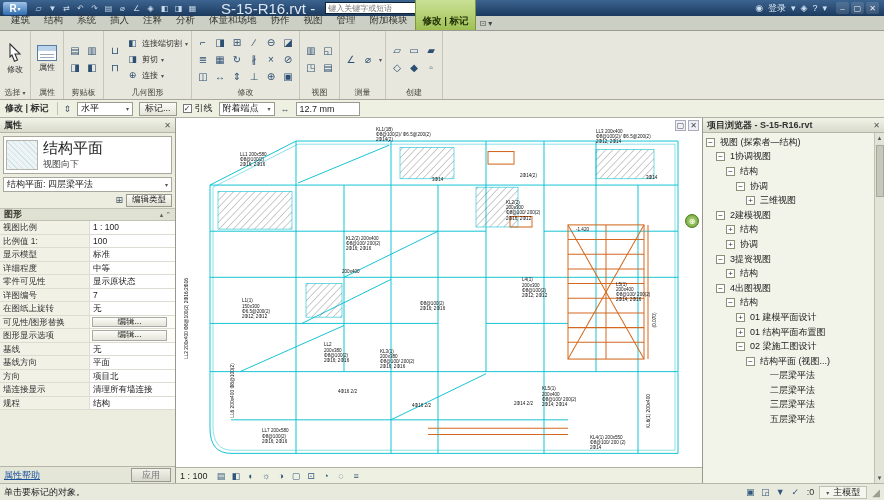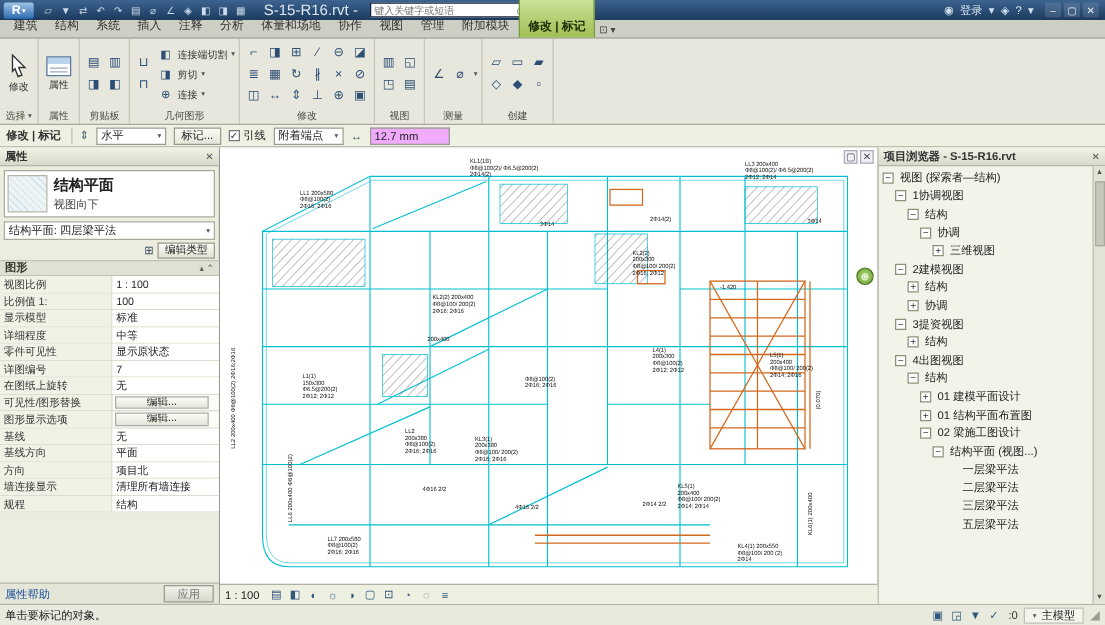--- a/index.html
+++ b/index.html
@@ -5,21 +5,21 @@
 *{box-sizing:border-box;margin:0;padding:0}
 html,body{width:884px;height:500px;overflow:hidden;font-family:"Liberation Sans","DejaVu Sans",sans-serif;font-size:9px;color:#222;background:#e8e8e0}
 .app{width:884px;height:500px;display:flex;flex-direction:column}
 
 
 .titlebar{height:16px;background:linear-gradient(#3c6490,#1c3a5e);display:flex;align-items:center;color:#dce6f2;gap:2px;padding:0 3px;flex:none}
 .logo{width:24px;height:13px;background:linear-gradient(#9fc3e8,#2d6cb0);color:#fff;font-weight:bold;display:flex;align-items:center;justify-content:center;border-radius:2px;font-size:10px;gap:1px}
 .logo .caret{font-size:6px}
 .qat{display:flex;gap:1px;margin-left:3px}
 .qico{width:13px;height:13px;display:flex;align-items:center;justify-content:center;color:#c8daec;font-size:8px}
-.tb-title{margin-left:10px;white-space:nowrap;font-size:12px}
+.tb-title{margin-left:20px;white-space:nowrap;font-size:15px}
 .search{margin-left:8px;display:flex;align-items:center;background:#fff;border:1px solid #0f2438;height:12px;padding:0 2px;gap:2px}
 .search input{border:0;outline:0;width:112px;font-size:8px;color:#666;height:10px;font-family:inherit;background:transparent}
 .s-ico{color:#456;font-size:8px}
 .tb-right{margin-left:auto;display:flex;align-items:center;gap:5px;padding-right:2px}
 .tb-right .glyph{font-size:9px;color:#cfe0f0}
 .winbtns{display:flex;gap:2px;margin-left:4px}
 .winbtn{width:13px;height:12px;display:flex;align-items:center;justify-content:center;font-size:8px;color:#e8f0f8;background:rgba(255,255,255,.12);border-radius:2px}
 
 
 .tabrow{height:15px;background:#ccd0c4;display:flex;align-items:flex-end;padding-left:4px;border-bottom:1px solid #9a9a90;flex:none}
@@ -46,48 +46,48 @@
 .geo-caret{font-size:6px;color:#555}
 .ribbon-filler{flex:1}
 
 
 .optionsbar{height:18px;background:#eef0e2;border-bottom:1px solid #b0b0a4;display:flex;align-items:center;font-size:9px;gap:6px;padding-left:5px;flex:none}
 .opt-mode{font-weight:bold;color:#333;border-right:1px solid #c0c0b4;padding-right:8px}
 .opt-sel{background:#fff;border:1px solid #9a9a8e;height:14px;display:flex;align-items:center;padding:0 3px;gap:4px;min-width:56px;justify-content:space-between}
 .opt-btn{background:linear-gradient(#fdfdf8,#e4e4d8);border:1px solid #9a9a8e;height:14px;display:flex;align-items:center;padding:0 5px}
 .opt-check{display:flex;align-items:center;gap:3px}
 .checkbox{width:9px;height:9px;border:1px solid #777;background:#fff;font-size:8px;line-height:8px;text-align:center;color:#234}
-.opt-input{background:#f0abfc;border:1px solid #9a9a8e;height:14px;width:64px;font-size:9px;padding:0 3px;font-family:inherit;color:#222}
+.opt-input{background:#ffffff;border:1px solid #9a9a8e;height:14px;width:64px;font-size:9px;padding:0 3px;font-family:inherit;color:#222}
 .opt-glyph{color:#456;font-size:9px}
 .caret-s{font-size:6px;color:#555}
 
 
 .workspace{flex:1;display:flex;min-height:0}
 
 
 .properties{width:176px;background:#ececdf;border-right:1px solid #98988c;display:flex;flex-direction:column;flex:none;font-size:9px}
 .phead{height:15px;background:linear-gradient(#f2f3e8,#d8dacb);border-bottom:1px solid #b5b5a9;display:flex;align-items:center;padding:0 4px;font-weight:bold;color:#333}
 .phead .x{margin-left:auto;color:#555;font-size:8px}
 .typesel{margin:3px;background:#fff;border:1px solid #a8a89c;height:38px;display:flex;align-items:center;gap:5px;padding:2px}
 .thumb{width:32px;height:30px;border:1px solid #b5b5a9;background:repeating-linear-gradient(45deg,#eef4f6 0 3px,#cfe4ea 3px 4px)}
-.typesel .tname{font-size:12px;font-weight:bold;color:#222}
+.typesel .tname{font-size:15px;font-weight:normal;color:#222}
 .typesel .tdesc{font-size:9px;color:#444}
 .selectorrow{margin:0 3px;background:#fff;border:1px solid #a8a89c;height:15px;display:flex;align-items:center;padding:0 3px;justify-content:space-between}
 .edittyperow{display:flex;justify-content:flex-end;align-items:center;height:16px;padding:1px 3px;gap:3px}
 .edittype-btn{background:linear-gradient(#fdfdf8,#e0e0d4);border:1px solid #9a9a8e;height:13px;display:flex;align-items:center;padding:0 5px;font-size:8.5px}
 .psection{height:13px;background:#dfe1d2;border-top:1px solid #c2c2b4;border-bottom:1px solid #c2c2b4;display:flex;align-items:center;padding:0 4px;font-weight:bold;color:#3a3a30}
 .psection .sfx{margin-left:auto;font-size:7px;color:#666}
 .pgrid{background:#fdfdf7}
 .prow{display:flex;height:13.5px;border-bottom:1px solid #dcdcd0}
 .prow .pl{width:90px;padding:1px 3px;background:#f1f1e6;border-right:1px solid #dcdcd0;overflow:hidden;white-space:nowrap;font-size:8.5px;color:#333}
 .prow .pv{flex:1;padding:1px 3px;overflow:hidden;white-space:nowrap;font-size:8.5px;color:#222;background:#fff}
 .prow .pv.btnv{display:flex;align-items:center;justify-content:center;background:linear-gradient(#fdfdf8,#e4e4d8);border:1px solid #aaa;margin:1px 8px 1px 2px;padding:0}
 .pfill{flex:1;background:#ececdf}
 .pfoot{height:17px;border-top:1px solid #b5b5a9;display:flex;align-items:center;padding:0 4px;background:#e4e6d8}
-.phelp{color:#1a4f9c;}
+.phelp{color:#1a4f9c;text-decoration:underline}
 .applybtn{margin-left:auto;background:linear-gradient(#f2f2ea,#d8d8cc);border:1px solid #9a9a8e;height:14px;display:flex;padding:0 10px;color:#777}
 
 
 .canvas{flex:1;position:relative;background:#fff;border-right:1px solid #98988c;min-width:0}
 .drawing{position:absolute;left:0;top:0;width:100%;height:calc(100% - 16px)}
 .anno{font-size:4.6px;fill:#111}
 .view-win-controls{position:absolute;top:2px;right:3px;display:flex;gap:2px}
 .vwc{width:11px;height:11px;border:1px solid #aab;background:#eef0f4;color:#445;font-size:8px;display:flex;align-items:center;justify-content:center}
 .navwheel{position:absolute;right:3px;top:96px;width:14px;height:14px;border-radius:50%;background:radial-gradient(#bfe08a,#5f9a28);border:1px solid #4a7a1e;display:flex;align-items:center;justify-content:center;color:#fff;font-size:8px}
 .viewbar{position:absolute;left:0;right:0;bottom:0;height:16px;background:#eef0e2;border-top:1px solid #b0b0a4;display:flex;align-items:center;gap:3px;padding:0 4px}

